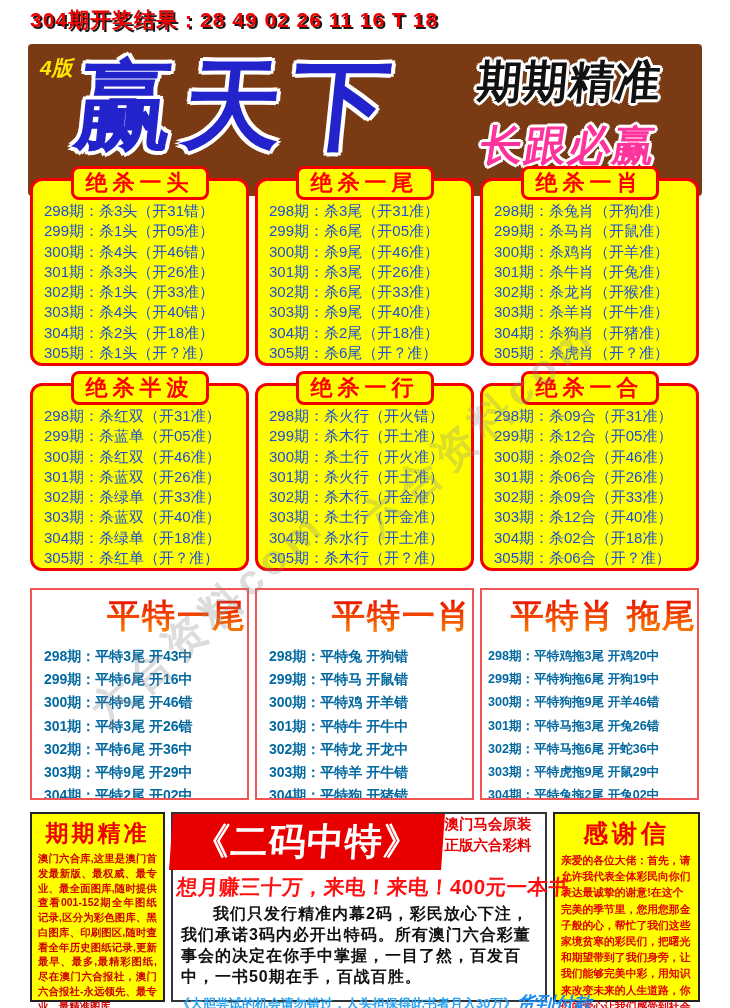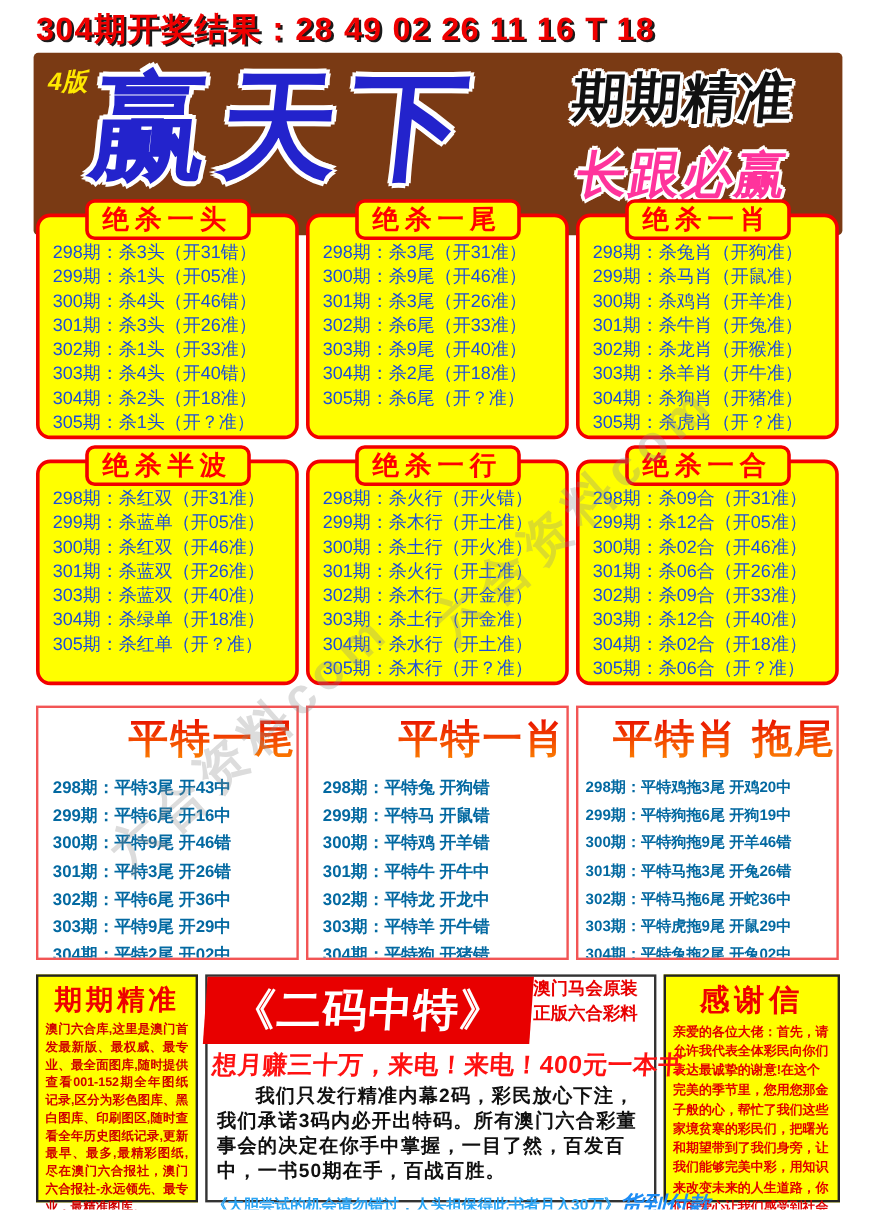--- a/index.html
+++ b/index.html
@@ -1,19 +1,19 @@
 <!DOCTYPE html>
 <html><head>
 <meta charset="utf-8">
 <style>
   * { margin:0; padding:0; box-sizing:border-box; }
   body { width:730px; height:1008px; background:#ffffff; font-family:"Liberation Sans","DejaVu Sans",sans-serif; position:relative; overflow:hidden; }
   #page { position:absolute; inset:0; background:#fff; }
 
-  .top-result { position:absolute; left:30px; top:6px; font-size:27px; font-weight:900; color:#ee0000; letter-spacing:1px; text-shadow:2px 2px 0 #1a1a1a; white-space:nowrap; }
+  .top-result { position:absolute; left:30px; top:6px; font-size:21px; font-weight:900; color:#ee0000; letter-spacing:1px; text-shadow:2px 2px 0 #1a1a1a; white-space:nowrap; }
 
   .banner { position:absolute; left:28px; top:44px; width:674px; height:152px; background:#7a3a14; border-radius:4px; }
   .edition { position:absolute; left:12px; top:10px; color:#ffe800; font-size:21px; font-weight:900; font-style:italic; }
   .brand { position:absolute; left:48px; top:2px; font-size:98px; line-height:118px; font-weight:900; color:#2323cc; letter-spacing:10px; transform:skewX(-6deg);
     text-shadow:-3px -3px 0 #fff,3px -3px 0 #fff,-3px 3px 0 #fff,3px 3px 0 #fff,0 -4px 0 #fff,0 4px 0 #fff,-4px 0 0 #fff,4px 0 0 #fff; }
   .slogans { position:absolute; right:8px; top:8px; width:250px; text-align:center; }
   .slogan1 { font-size:45px; font-weight:900; color:#111; letter-spacing:1px; transform:skewX(-5deg);
     text-shadow:-2px -2px 0 #fff,2px -2px 0 #fff,-2px 2px 0 #fff,2px 2px 0 #fff,0 -3px 0 #fff,0 3px 0 #fff,-3px 0 0 #fff,3px 0 0 #fff; }
   .slogan2 { margin-top:6px; font-size:42px; font-weight:900; color:#ff339c; letter-spacing:2px; transform:skewX(-9deg);
     text-shadow:-2px -2px 0 #fff,2px -2px 0 #fff,-2px 2px 0 #fff,2px 2px 0 #fff,0 -3px 0 #fff,0 3px 0 #fff,-3px 0 0 #fff,3px 0 0 #fff; }
@@ -81,20 +81,21 @@
           <div class="krow">302期：杀1头（开33准）</div>
           <div class="krow">303期：杀4头（开40错）</div>
           <div class="krow">304期：杀2头（开18准）</div>
           <div class="krow">305期：杀1头（开？准）</div>
         </div>
     </div>
     <div class="kbox">
       <div class="kbox-title">绝杀一尾</div>
       <div class="kbox-rows">
           <div class="krow">298期：杀3尾（开31准）</div>
+          <div class="krow">299期：杀6尾（开05准）</div>
           <div class="krow">300期：杀9尾（开46准）</div>
           <div class="krow">301期：杀3尾（开26准）</div>
           <div class="krow">302期：杀6尾（开33准）</div>
           <div class="krow">303期：杀9尾（开40准）</div>
           <div class="krow">304期：杀2尾（开18准）</div>
           <div class="krow">305期：杀6尾（开？准）</div>
         </div>
     </div>
     <div class="kbox">
       <div class="kbox-title">绝杀一肖</div>
@@ -109,20 +110,21 @@
           <div class="krow">305期：杀虎肖（开？准）</div>
         </div>
     </div>
     <div class="kbox">
       <div class="kbox-title">绝杀半波</div>
       <div class="kbox-rows">
           <div class="krow">298期：杀红双（开31准）</div>
           <div class="krow">299期：杀蓝单（开05准）</div>
           <div class="krow">300期：杀红双（开46准）</div>
           <div class="krow">301期：杀蓝双（开26准）</div>
+          <div class="krow">302期：杀绿单（开33准）</div>
           <div class="krow">303期：杀蓝双（开40准）</div>
           <div class="krow">304期：杀绿单（开18准）</div>
           <div class="krow">305期：杀红单（开？准）</div>
         </div>
     </div>
     <div class="kbox">
       <div class="kbox-title">绝杀一行</div>
       <div class="kbox-rows">
           <div class="krow">298期：杀火行（开火错）</div>
           <div class="krow">299期：杀木行（开土准）</div>

